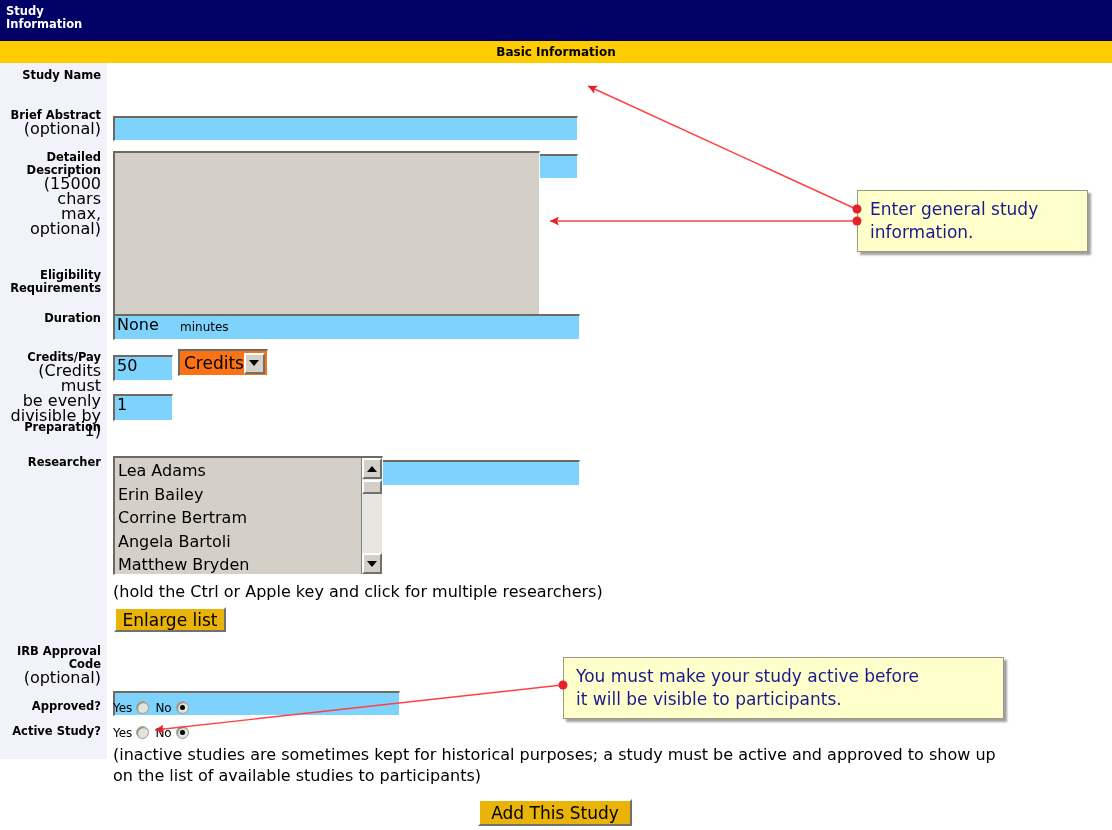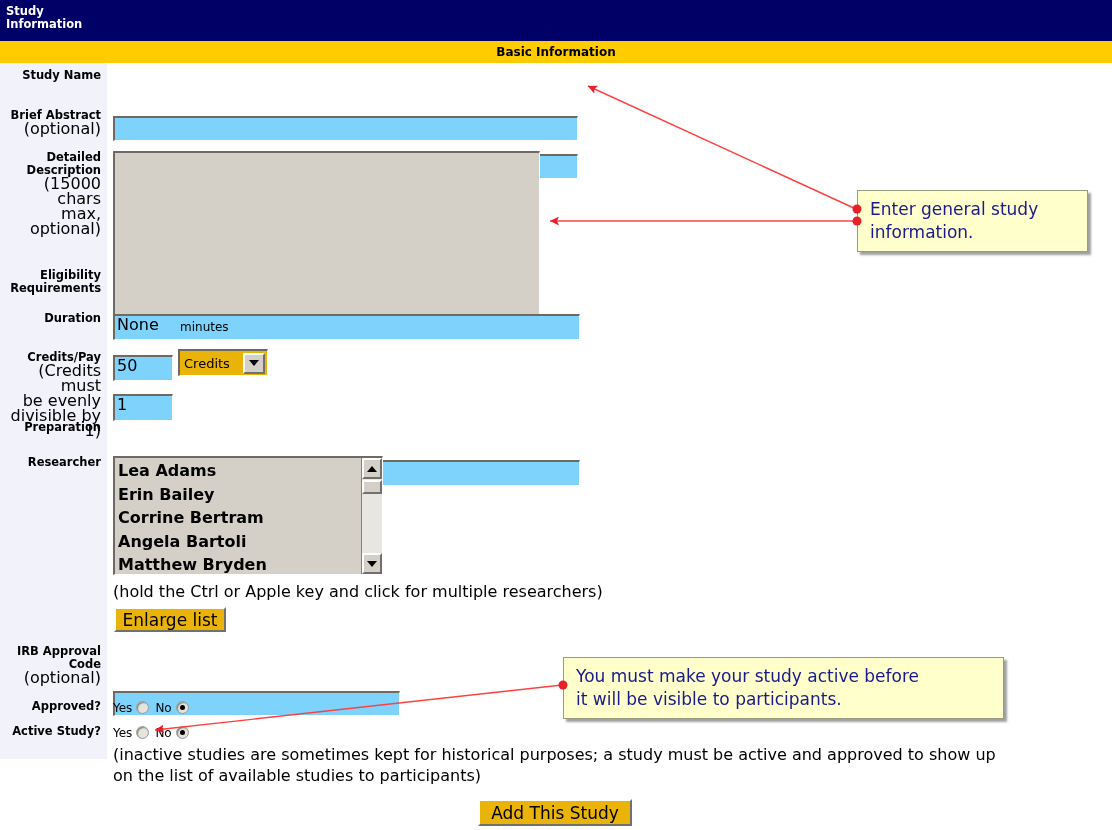--- a/index.html
+++ b/index.html
@@ -123,27 +123,27 @@
   }
   .small-text {
     position: absolute;
     font-size: 12px;
     color: #000000;
   }
 
   
   .win-select {
     position: absolute;
-    background: #eab308;
+    background: #f97316;
     border-top: 2px solid #6e6a63;
     border-left: 2px solid #6e6a63;
     border-right: 1px solid #ffffff;
     border-bottom: 1px solid #ffffff;
     box-sizing: border-box;
-    font-size: 13px;
+    font-size: 17px;
     display: flex;
     align-items: center;
     cursor: pointer;
   }
   .win-select .sel-text { padding-left: 4px; flex: 1; }
   .win-select .sel-arrow {
     width: 22px; height: 21px;
     margin-right: 2px;
     background: #d4d0c8;
     border-top: 2px solid #ffffff;
@@ -180,21 +180,20 @@
     border-bottom: 1px solid #ffffff;
     box-sizing: border-box;
     overflow: hidden;
   }
   #researcher-list .opts {
     position: absolute;
     left: 0; top: 0;
     width: 246px;
     padding: 1px 0 0 3px;
     box-sizing: border-box;
-    font-weight: bold;
   }
   #researcher-list .opt {
     font-size: 16px;
     line-height: 23.5px;
     color: #000000;
     white-space: nowrap;
     cursor: default;
   }
   #researcher-list .scrollbar {
     position: absolute;

